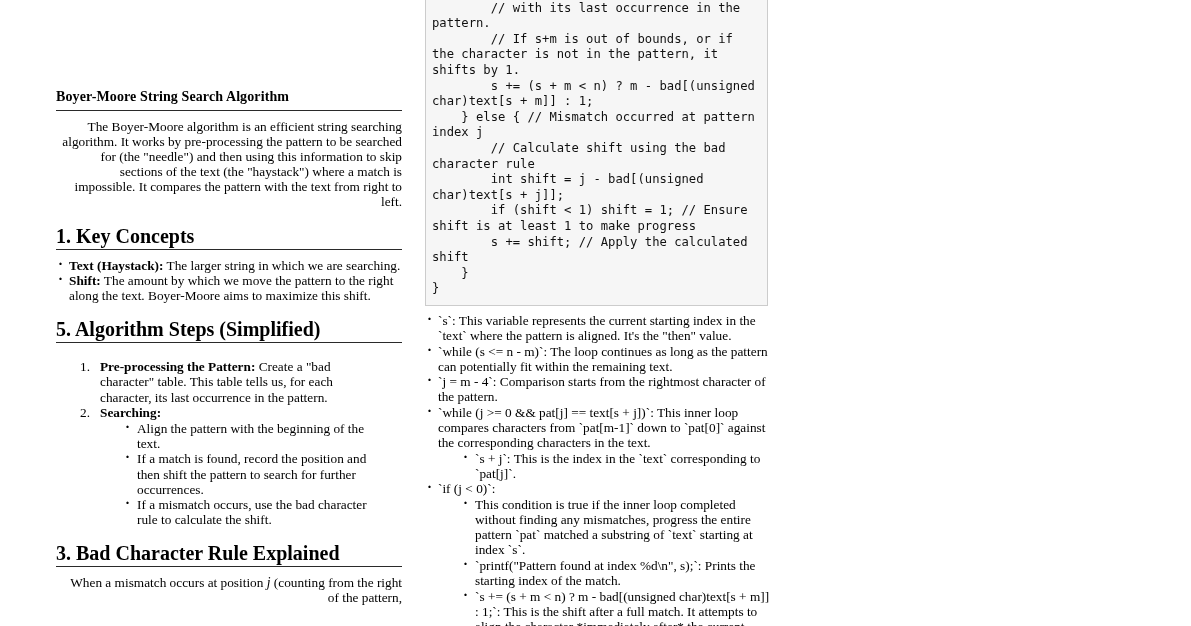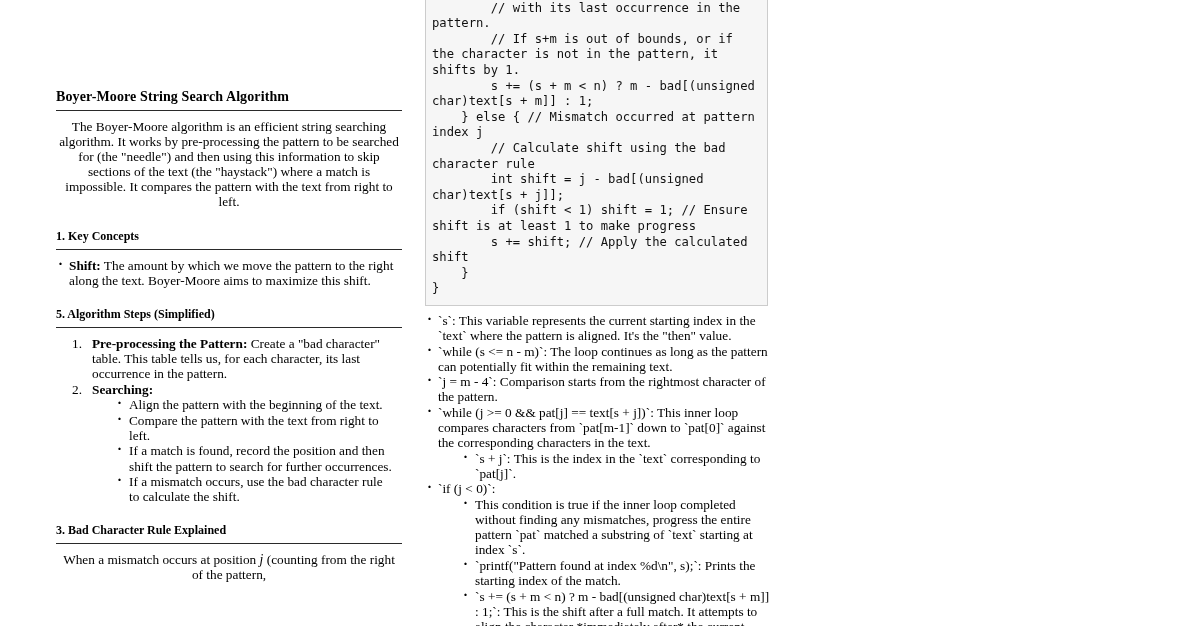--- a/index.html
+++ b/index.html
@@ -60,38 +60,38 @@
 
   h1.doc-title {
     font-size: 14px;
     line-height: 18px;
     font-weight: bold;
     margin: 0 0 4px 0;
     padding: 0;
     letter-spacing: 0.1px;
   }
   h2.section-title {
-    font-size: 12px;
+    font-size: 20px;
     line-height: 17px;
     font-weight: bold;
     margin: 18px 0 4px 0;
     padding: 0;
   }
   hr.rule {
     border: none;
     border-top: 1.4px solid #2a2a2a;
     margin: 0 0 8px 0;
     height: 0;
     width: 100%;
   }
   p.body {
     font-size: 13.3px;
     line-height: 15.1px;
     margin: 0 0 2px 0;
-    text-align: center;
+    text-align: right;
   }
 
   ul.bullets {
     list-style: none;
     margin: 0;
     padding: 0;
   }
   ul.bullets > li {
     font-size: 13.3px;
     line-height: 15.1px;
@@ -111,21 +111,21 @@
   ul.bullets.sub {
     margin-top: 0.5px;
     margin-left: 24px;
   }
   ul.bullets.sub > li::before {
     left: 1px;
   }
 
   ol.steps {
     list-style: none;
-    margin: 8px;
+    margin: 16px;
     padding: 0;
     counter-reset: stepctr;
   }
   ol.steps > li {
     font-size: 13.3px;
     line-height: 15.1px;
     position: relative;
     padding-left: 28px;
     margin: 0 0 0.5px 0;
     counter-increment: stepctr;
@@ -174,35 +174,35 @@
 
         <h1 class="doc-title">Boyer-Moore String Search Algorithm</h1>
         <hr class="rule">
 
         <p class="body">The Boyer-Moore algorithm is an efficient string searching algorithm. It works by pre-processing the pattern to be searched for (the "needle") and then using this information to skip sections of the text (the "haystack") where a match is impossible. It compares the pattern with the text from right to left.</p>
 
         <h2 class="section-title">1. Key Concepts</h2>
         <hr class="rule">
 
         <ul class="bullets">
+          <li><span class="b">Text (Haystack):</span><span> The larger string in which we are searching.</span></li>
           <li><span class="b">Shift:</span><span> The amount by which we move the pattern to the right along the text. Boyer-Moore aims to maximize this shift.</span></li>
         </ul>
 
         <h2 class="section-title">5. Algorithm Steps (Simplified)</h2>
         <hr class="rule">
 
         <ol class="steps">
           <li>
             <span class="b">Pre-processing the Pattern:</span><span> Create a "bad character" table. This table tells us, for each character, its last occurrence in the pattern.</span>
           </li>
           <li>
             <span class="b">Searching:</span>
             <ul class="bullets sub">
               <li>Align the pattern with the beginning of the text.</li>
-              <li>Compare the pattern with the text from right to left.</li>
               <li>If a match is found, record the position and then shift the pattern to search for further occurrences.</li>
               <li>If a mismatch occurs, use the bad character rule to calculate the shift.</li>
             </ul>
           </li>
         </ol>
 
         <h2 class="section-title">3. Bad Character Rule Explained</h2>
         <hr class="rule">
 
         <p class="body"><span>When a mismatch occurs at position </span><span class="mi">j</span><span> (counting from the right of the pattern, </span></p>

